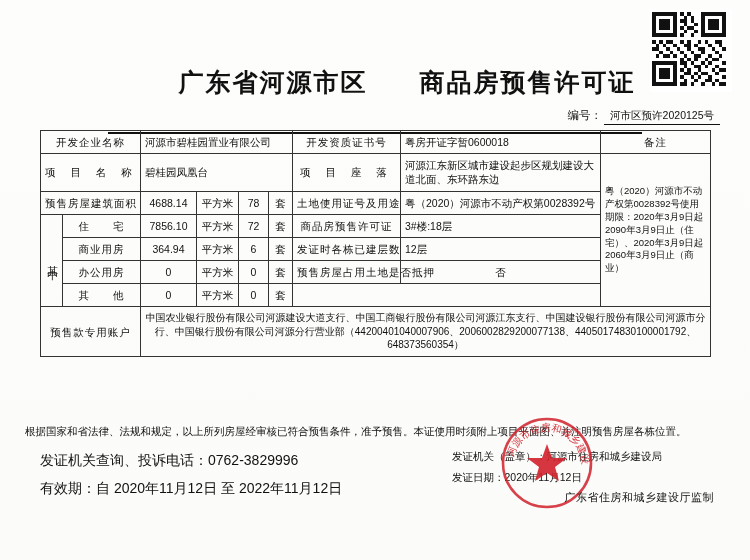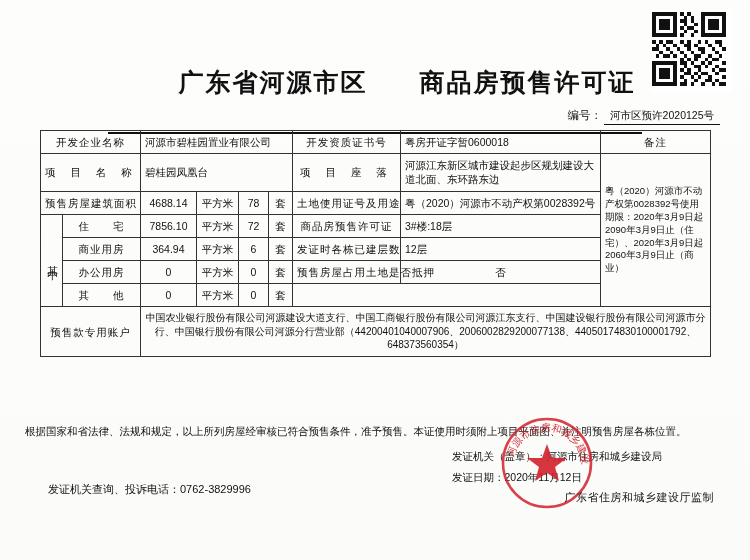--- a/index.html
+++ b/index.html
@@ -119,22 +119,22 @@
   }
 
   
   .note{
     position:absolute;left:25px;top:424px;width:672px;
     font-size:10.5px;
     color:#111;
     line-height:1.5;
   }
   .foot-left{
-    position:absolute;left:48px;top:446px;
-    font-size:11px;line-height:2.0;color:#111;margin-top:32px;
+    position:absolute;left:40px;top:446px;
+    font-size:14px;line-height:2.0;color:#111;
   }
   .foot-right{
     position:absolute;left:452px;top:446px;
     font-size:10.5px;line-height:2.0;color:#111;
   }
   .foot-sign{
     position:absolute;right:36px;top:490px;
     font-size:11px;color:#111;letter-spacing:.5px;
   }
 
@@ -356,20 +356,26 @@
     </tr>
   </tbody>
     </table>
 
   <div class="note">根据国家和省法律、法规和规定，以上所列房屋经审核已符合预售条件，准予预售。本证使用时须附上项目平面图、并注明预售房屋各栋位置。</div>
 
   <div class="foot-left">
     <div>
       <span>发证机关查询、投诉电话：</span><span>0762-3829996</span>
     </div>
+    <div>
+      <span>有效期：自</span>
+      <span>2020年11月12日</span>
+      <span>至</span>
+      <span>2022年11月12日</span>
+    </div>
   </div>
 
   <div class="foot-right">
     <div>
       <span>发证机关（盖章）：</span><span>河源市住房和城乡建设局</span>
     </div>
     <div>
       <span>发证日期：</span><span>2020年11月12日</span>
     </div>
   </div>

